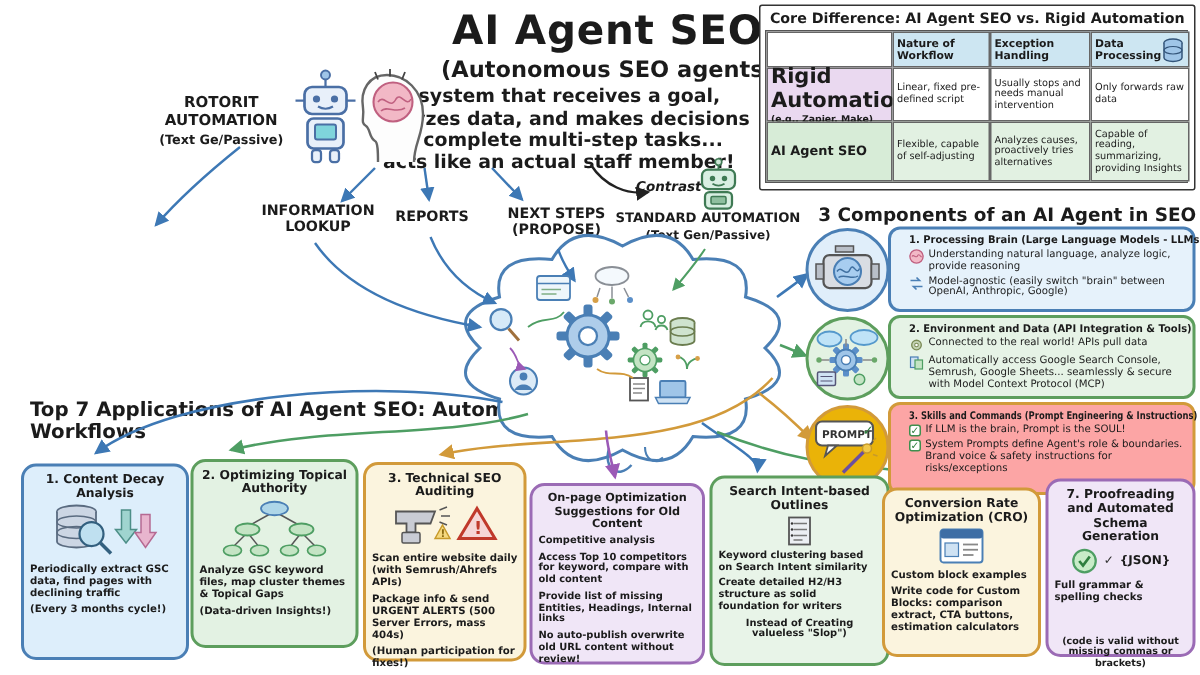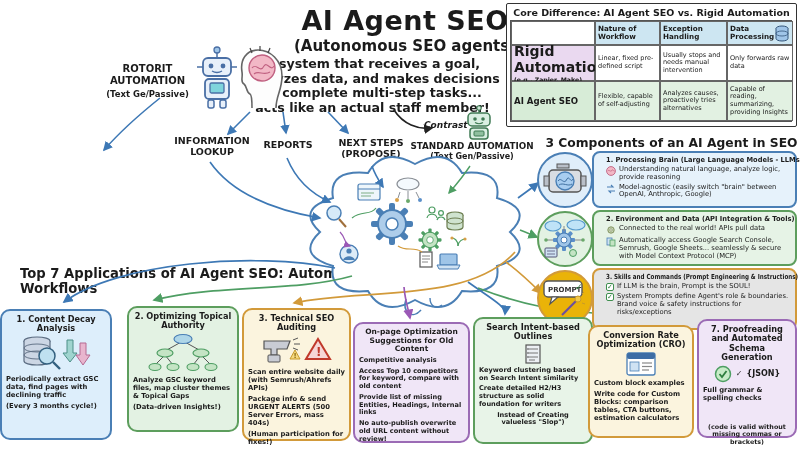--- a/index.html
+++ b/index.html
@@ -44,41 +44,41 @@
   .cmp-rowlab1 .sub { font-size:6.2px; font-weight:bold; }
   .cmp-rowlab2 { background:#d7ecd7; font-weight:bold; font-size:8.6px; height:40px; }
   .cmp-c1 { background:#ffffff; height:36px; }
   .cmp-c2 { background:#e2f1e2; height:40px; }
 
   
   .cp-heading { left:543px; top:136px; width:257px; font-size:12.3px; font-weight:bold; }
   .cp-panel { left:592px; width:205px; border-radius:8px; padding:3px 4px 3px 12px; z-index:2; }
   .cp1 { top:151px; height:57px; background:#e6f2fb; border:2px solid #4a7fb5; }
   .cp2 { top:210px; height:56px; background:#e6f3e6; border:2px solid #5d9e5d; }
-  .cp3 { top:268px; height:62px; background:#e5e5e5; border:2px solid #d29a3a; }
+  .cp3 { top:268px; height:62px; background:#fca5a5; border:2px solid #d29a3a; }
   .cp-title { display:block; font-size:7px; font-weight:bold; white-space:nowrap;
               transform:scaleX(.95); transform-origin:0 0; }
   .sx80 { transform:scaleX(.80); }
   .cp-pt { display:flex; gap:3px; font-size:6.8px; line-height:1.15; margin-top:2px; align-items:flex-start; }
   .cp-pt .pt-ic { flex:0 0 10px; }
   .cp-circle { width:56px; height:56px; border-radius:50%; z-index:3;
                display:flex; align-items:center; justify-content:center; }
   .cc1 { left:537px; top:152px; background:#e0eefa; border:2.5px solid #4a7fb5; }
   .cc2 { left:537px; top:211px; background:#e3f2e3; border:2.5px solid #5d9e5d; }
   .cc3 { left:537px; top:270px; background:#eab308; border:2.5px solid #d29a3a; }
   .chk { display:inline-block; width:8px; height:8px; border:1.2px solid #3f8f4f; border-radius:2px;
          color:#2f7f3f; font-size:7px; line-height:7px; text-align:center; font-weight:bold; background:#fff; }
 
   
   .apps-heading { left:20px; top:266px; width:380px; font-size:13.2px; font-weight:bold; }
   .card { border-radius:10px; padding:4px 4px; z-index:4; }
   .card-title { font-size:8.2px; font-weight:bold; text-align:center; line-height:1.15; margin-bottom:2px; }
   .card-line  { font-size:6.8px; font-weight:bold; line-height:1.18; margin-top:3px; }
   .card-ic { display:flex; justify-content:center; margin:2px 0; }
-  .cd1 { left:0;  top:309px; width:112px; height:131px; background:#ddeefb; border:2px solid #4a7fb5; }
+  .cd1 { left:14px;  top:309px; width:112px; height:131px; background:#ddeefb; border:2px solid #4a7fb5; }
   .cd2 { left:127px; top:306px; width:112px; height:126px; background:#e3f2e3; border:2px solid #5d9e5d; }
   .cd3 { left:242px; top:308px; width:109px; height:133px; background:#fbf4de; border:2px solid #d29a3a; }
   .cd4 { left:353px; top:322px; width:117px; height:121px; background:#f0e6f7; border:2px solid #9b6bb5; }
   .cd5 { left:473px; top:317px; width:120px; height:127px; background:#e8f4e8; border:2px solid #5d9e5d; }
   .cd6 { left:588px; top:325px; width:106px; height:113px; background:#fbf4de; border:2px solid #d29a3a; }
   .cd7 { left:697px; top:319px; width:100px; height:119px; background:#f0e6f7; border:2px solid #9b6bb5; }
   .cd4 .card-title { font-size:7.5px; }
   .cd4 .card-line, .cd5 .card-line { font-size:6.6px; }
   .jsonrow { display:flex; justify-content:center; align-items:center; gap:4px; font-size:8px; font-weight:bold; }
 
@@ -506,21 +506,21 @@
     <svg width="30" height="24" viewBox="0 0 30 24">
       <rect x="1" y="1" width="28" height="22" rx="2" fill="#ffffff" stroke="#4a7fb5" stroke-width="1.3"></rect>
       <rect x="1" y="1" width="28" height="6" rx="2" fill="#3d6da5"></rect>
       <rect x="4" y="10" width="9" height="9" fill="#cfe2f3" stroke="#4a7fb5" stroke-width="0.8"></rect>
       <line x1="16" y1="11" x2="26" y2="11" stroke="#888" stroke-width="1.2"></line>
       <line x1="16" y1="14.5" x2="26" y2="14.5" stroke="#888" stroke-width="1.2"></line>
       <line x1="16" y1="18" x2="23" y2="18" stroke="#888" stroke-width="1.2"></line>
     </svg>
   </div>
   <div class="card-line">Custom block examples</div>
-  <div class="card-line">Write code for Custom Blocks: comparison tables, CTA buttons, estimation calculators</div>
+  <div class="card-line">Write code for Custom Blocks: comparison extract, CTA buttons, estimation calculators</div>
 </div>
 
 <div class="abs card cd7">
   <div class="card-title">7. Proofreading and Automated Schema Generation</div>
   <div class="jsonrow">
     <svg width="18" height="18" viewBox="0 0 18 18">
       <circle cx="9" cy="9" r="7.5" fill="#c8ecc8" stroke="#4e9e63" stroke-width="1.5"></circle>
       <path d="M 5.5 9 l 2.5 3 l 4.5 -6" fill="none" stroke="#2f7f3f" stroke-width="1.8"></path>
     </svg>
     <span style="color:#333;">✓</span>

